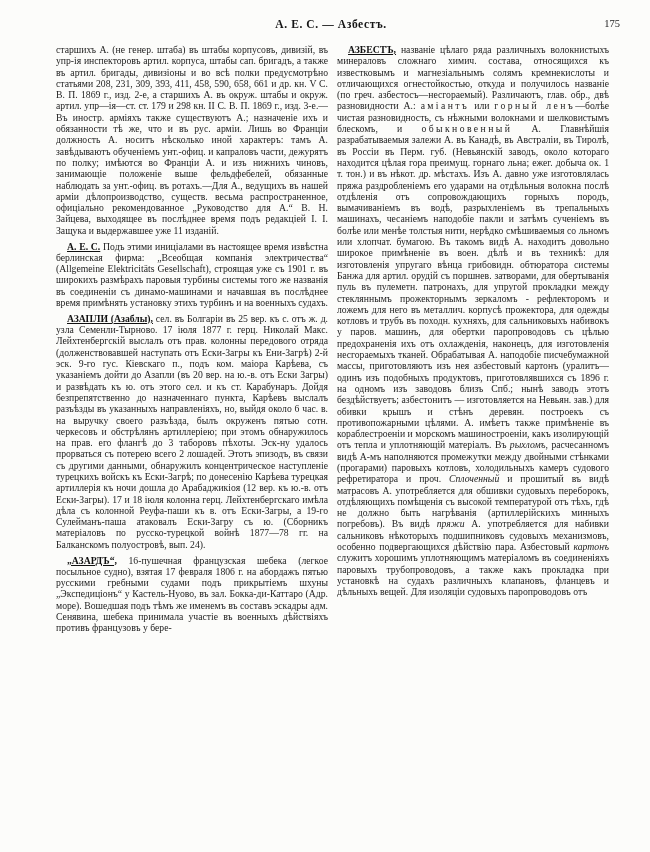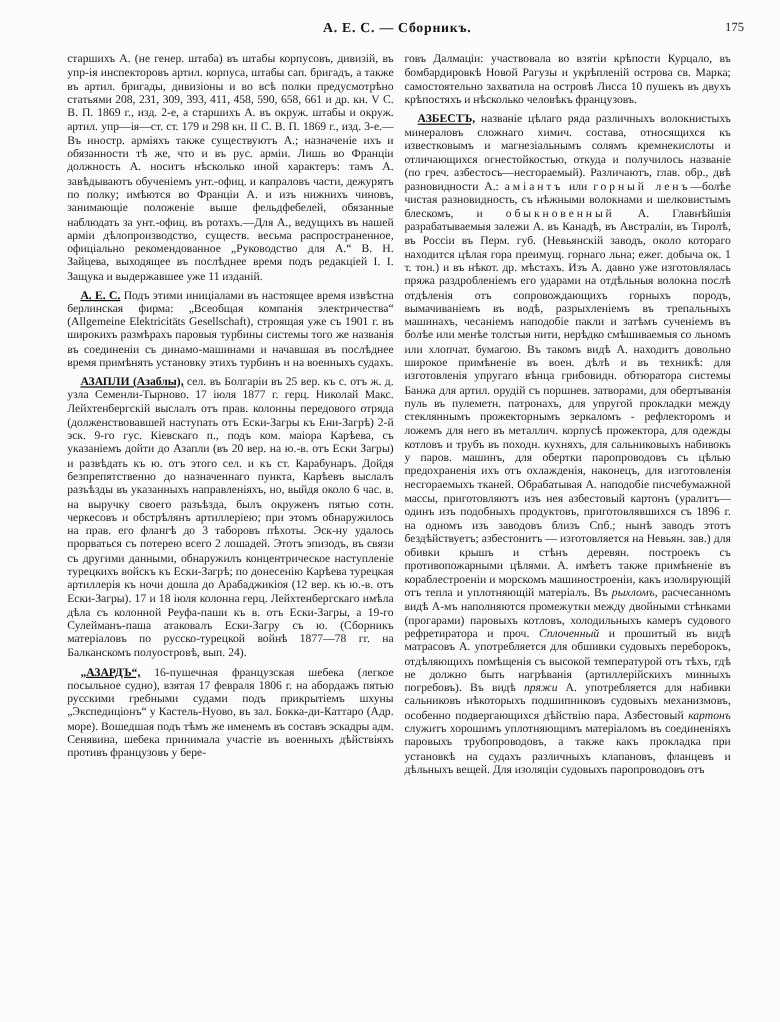--- a/index.html
+++ b/index.html
@@ -34,28 +34,27 @@
   .seg-n { }
   .seg-b { font-weight: bold; color: #101010; text-decoration: underline; }
   .seg-i { font-style: italic; }
   .seg-sp { letter-spacing: 2.4px; }
 </style>
 </head>
 <body>
 
 <div class="page">
   <div class="header">
-    <span class="running-head">А. Е. С. — Сборникъ.</span>
+    <span class="running-head">А. Е. С. — Азбестъ.</span>
     <span class="page-number">175</span>
   </div>
   <div class="columns">
     <div class="col" id="col-left">
         <p class="para"><span class="seg-n">старшихъ А. (не генер. штаба) въ штабы корпусовъ, дивизій, въ упр-ія инспекторовъ артил. корпуса, штабы сап. бригадъ, а также въ артил. бригады, дивизіоны и во всѣ полки предусмотрѣно статьями 208, 231, 309, 393, 411, 458, 590, 658, 661 и др. кн. V С. В. П. 1869 г., изд. 2-е, а старшихъ А. въ окруж. штабы и окруж. артил. упр—ія—ст. ст. 179 и 298 кн. II С. В. П. 1869 г., изд. 3-е.—Въ иностр. арміяхъ также существуютъ А.; назначеніе ихъ и обязанности тѣ же, что и въ рус. арміи. Лишь во Франціи должность А. носитъ нѣсколько иной характеръ: тамъ А. завѣдываютъ обученіемъ унт.-офиц. и капраловъ части, дежурятъ по полку; имѣются во Франціи А. и изъ нижнихъ чиновъ, занимающіе положеніе выше фельдфебелей, обязанные наблюдать за унт.-офиц. въ ротахъ.—Для А., ведущихъ въ нашей арміи дѣлопроизводство, существ. весьма распространенное, офиціально рекомендованное „Руководство для А.“ В. Н. Зайцева, выходящее въ послѣднее время подъ редакціей І. І. Защука и выдержавшее уже 11 изданій.</span></p>
         <p class="para indent"><span class="seg-b">А. Е. С.</span><span class="seg-n"> Подъ этими иниціалами въ настоящее время извѣстна берлинская фирма: „Всеобщая компанія электричества“ (Allgemeine Elektricitäts Gesellschaft), строящая уже съ 1901 г. въ широкихъ размѣрахъ паровыя турбины системы того же названія въ соединеніи съ динамо-машинами и начавшая въ послѣднее время примѣнять установку этихъ турбинъ и на военныхъ судахъ.</span></p>
         <p class="para indent"><span class="seg-b">АЗАПЛИ (Азаблы),</span><span class="seg-n"> сел. въ Болгаріи въ 25 вер. къ с. отъ ж. д. узла Семенли-Тырново. 17 іюля 1877 г. герц. Николай Макс. Лейхтенбергскій выслалъ отъ прав. колонны передового отряда (долженствовавшей наступать отъ Ески-Загры къ Ени-Загрѣ) 2-й эск. 9-го гус. Кіевскаго п., подъ ком. маіора Карѣева, съ указаніемъ дойти до Азапли (въ 20 вер. на ю.-в. отъ Ески Загры) и развѣдать къ ю. отъ этого сел. и къ ст. Карабунаръ. Дойдя безпрепятственно до назначеннаго пункта, Карѣевъ выслалъ разъѣзды въ указанныхъ направленіяхъ, но, выйдя около 6 час. в. на выручку своего разъѣзда, былъ окруженъ пятью сотн. черкесовъ и обстрѣлянъ артиллеріею; при этомъ обнаружилось на прав. его флангѣ до 3 таборовъ пѣхоты. Эск-ну удалось прорваться съ потерею всего 2 лошадей. Этотъ эпизодъ, въ связи съ другими данными, обнаружилъ концентрическое наступленіе турецкихъ войскъ къ Ески-Загрѣ; по донесенію Карѣева турецкая артиллерія къ ночи дошла до Арабаджикіоя (12 вер. къ ю.-в. отъ Ески-Загры). 17 и 18 іюля колонна герц. Лейхтенбергскаго имѣла дѣла съ колонной Реуфа-паши къ в. отъ Ески-Загры, а 19-го Сулейманъ-паша атаковалъ Ески-Загру съ ю. (Сборникъ матеріаловъ по русско-турецкой войнѣ 1877—78 гг. на Балканскомъ полуостровѣ, вып. 24).</span></p>
         <p class="para indent"><span class="seg-b">„АЗАРДЪ“,</span><span class="seg-n"> 16-пушечная французская шебека (легкое посыльное судно), взятая 17 февраля 1806 г. на абордажъ пятью русскими гребными судами подъ прикрытіемъ шхуны „Экспедиціонъ“ у Кастель-Нуово, въ зал. Бокка-ди-Каттаро (Адр. море). Вошедшая подъ тѣмъ же именемъ въ составъ эскадры адм. Сенявина, шебека принимала участіе въ военныхъ дѣйствіяхъ противъ французовъ у бере-</span></p>
       </div>
     <div class="col" id="col-right">
-        <p class="para"><span class="seg-n">говъ Далмаціи: участвовала во взятіи крѣпости Курцало, въ бомбардировкѣ Новой Рагузы и укрѣпленій острова св. Марка; самостоятельно захватила на островѣ Лисса 10 пушекъ въ двухъ крѣпостяхъ и нѣсколько человѣкъ французовъ.</span></p>
         <p class="para indent"><span class="seg-b">АЗБЕСТЪ,</span><span class="seg-n"> названіе цѣлаго ряда различныхъ волокнистыхъ минераловъ сложнаго химич. состава, относящихся къ известковымъ и магнезіальнымъ солямъ кремнекислоты и отличающихся огнестойкостью, откуда и получилось названіе (по греч. азбестосъ—несгораемый). Различаютъ, глав. обр., двѣ разновидности А.: </span><span class="seg-sp">аміантъ</span><span class="seg-n"> или </span><span class="seg-sp">горный ленъ</span><span class="seg-n">—болѣе чистая разновидность, съ нѣжными волокнами и шелковистымъ блескомъ, и </span><span class="seg-sp">обыкновенный</span><span class="seg-n"> А. Главнѣйшія разрабатываемыя залежи А. въ Канадѣ, въ Австраліи, въ Тиролѣ, въ Россіи въ Перм. губ. (Невьянскій заводъ, около котораго находится цѣлая гора преимущ. горнаго льна; ежег. добыча ок. 1 т. тон.) и въ нѣкот. др. мѣстахъ. Изъ А. давно уже изготовлялась пряжа раздробленіемъ его ударами на отдѣльныя волокна послѣ отдѣленія отъ сопровождающихъ горныхъ породъ, вымачиваніемъ въ водѣ, разрыхленіемъ въ трепальныхъ машинахъ, чесаніемъ наподобіе пакли и затѣмъ сученіемъ въ болѣе или менѣе толстыя нити, нерѣдко смѣшиваемыя со льномъ или хлопчат. бумагою. Въ такомъ видѣ А. находитъ довольно широкое примѣненіе въ воен. дѣлѣ и въ техникѣ: для изготовленія упругаго вѣнца грибовидн. обтюратора системы Банжа для артил. орудій съ поршнев. затворами, для обертыванія пуль въ пулеметн. патронахъ, для упругой прокладки между стекляннымъ прожекторнымъ зеркаломъ - рефлекторомъ и ложемъ для него въ металлич. корпусѣ прожектора, для одежды котловъ и трубъ въ походн. кухняхъ, для сальниковыхъ набивокъ у паров. машинъ, для обертки паропроводовъ съ цѣлью предохраненія ихъ отъ охлажденія, наконецъ, для изготовленія несгораемыхъ тканей. Обрабатывая А. наподобіе писчебумажной массы, приготовляютъ изъ нея азбестовый картонъ (уралитъ—одинъ изъ подобныхъ продуктовъ, приготовлявшихся съ 1896 г. на одномъ изъ заводовъ близъ Спб.; нынѣ заводъ этотъ бездѣйствуетъ; азбестонитъ — изготовляется на Невьян. зав.) для обивки крышъ и стѣнъ деревян. построекъ съ противопожарными цѣлями. А. имѣетъ также примѣненіе въ кораблестроеніи и морскомъ машиностроеніи, какъ изолирующій отъ тепла и уплотняющій матеріалъ. Въ </span><span class="seg-i">рыхломъ</span><span class="seg-n">, расчесанномъ видѣ А-мъ наполняются промежутки между двойными стѣнками (прогарами) паровыхъ котловъ, холодильныхъ камеръ судового рефретиратора и проч. </span><span class="seg-i">Сплоченный</span><span class="seg-n"> и прошитый въ видѣ матрасовъ А. употребляется для обшивки судовыхъ переборокъ, отдѣляющихъ помѣщенія съ высокой температурой отъ тѣхъ, гдѣ не должно быть нагрѣванія (артиллерійскихъ минныхъ погребовъ). Въ видѣ </span><span class="seg-i">пряжи</span><span class="seg-n"> А. употребляется для набивки сальниковъ нѣкоторыхъ подшипниковъ судовыхъ механизмовъ, особенно подвергающихся дѣйствію пара. Азбестовый </span><span class="seg-i">картонъ</span><span class="seg-n"> служитъ хорошимъ уплотняющимъ матеріаломъ въ соединеніяхъ паровыхъ трубопроводовъ, а также какъ прокладка при установкѣ на судахъ различныхъ клапановъ, фланцевъ и дѣльныхъ вещей. Для изоляціи судовыхъ паропроводовъ отъ</span></p>
       </div>
   </div>
 </div>
 
 </body></html>

